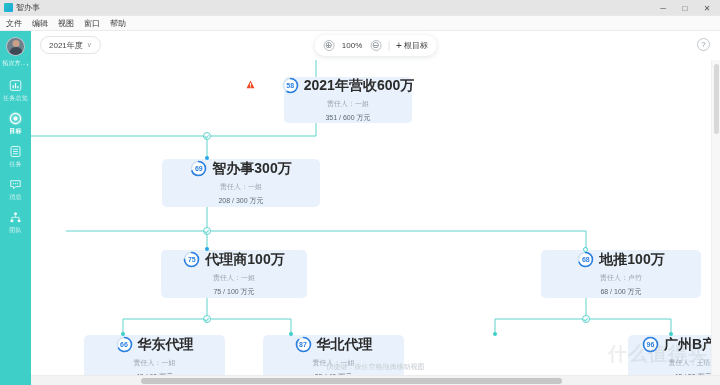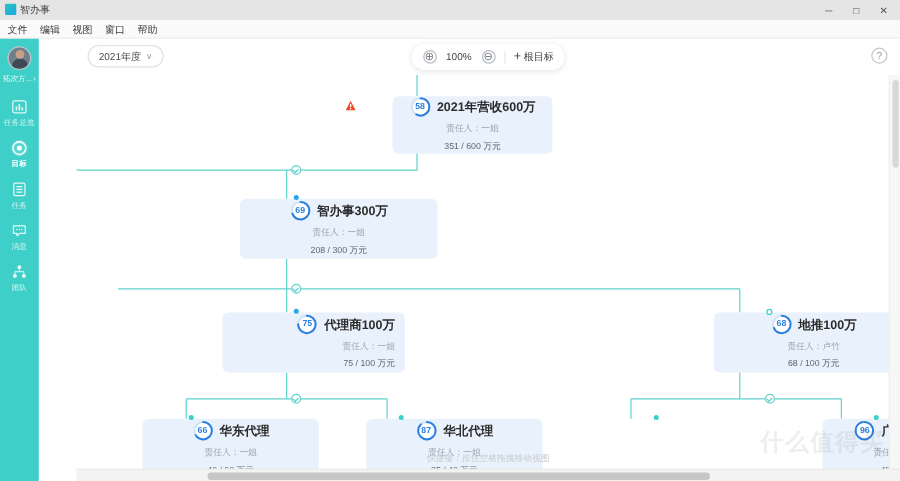--- a/index.html
+++ b/index.html
@@ -107,21 +107,20 @@
   }
   .nav-item.active .nav-label { color:#fff; font-weight: bold; }
   .nav-item.active .ico svg { filter: drop-shadow(0 0 1px rgba(255,255,255,.8)); }
 
   
   .main {
     flex: 1;
     position: relative;
     background: #ffffff;
     overflow: hidden;
-    margin-left: 30px;
   }
 
   
   .toolbar-strip {
     position: absolute; left: 0; top: 0; right: 0; height: 29px;
     z-index: 40;
     background: #fff;
   }
   .year-select {
     position: absolute; left: 9px; top: 5px;
@@ -182,21 +181,21 @@
     z-index: 10;
   }
   .node-head { display:flex; align-items:center; gap:5px; }
   .ring { position: relative; width: 17px; height: 17px; flex:none; }
   .ring svg { width:17px; height:17px; display:block; transform: rotate(-90deg); }
   .ring .pct {
     position:absolute; inset:0;
     display:flex; align-items:center; justify-content:center;
     font-size: 7px; color:#2a7fe0; font-weight:bold;
   }
-  .node-title { font-size: 10px; color:#2b2b2b; font-weight: bold; white-space:nowrap; }
+  .node-title { font-size: 14px; color:#2b2b2b; font-weight: bold; white-space:nowrap; }
   .node-owner { font-size: 7px; color:#9aa4ae; margin-top: 4px; white-space:nowrap; }
   .node-prog { font-size: 7px; color:#5a6670; margin-top: 4px; white-space:nowrap; }
 
   .warn-icon {
     position: absolute;
     width: 9px; height: 9px;
     z-index: 20;
   }
 
   
@@ -420,21 +419,21 @@
                 <circle cx="8.5" cy="8.5" r="7" fill="#fff" stroke="#cfe2f5" stroke-width="1.6"></circle>
                 <circle cx="8.5" cy="8.5" r="7" fill="none" stroke="#2a7fe0" stroke-width="1.6" stroke-dasharray="43.98" stroke-dashoffset="13.63" stroke-linecap="round"></circle>
               </svg>
               <span class="pct">69</span>
             </span>
             <span class="node-title">智办事300万</span>
           </div>
           <div class="node-owner">责任人：一姐</div>
           <div class="node-prog">208 / 300 万元</div>
         </div>
-        <div class="node" style="left: 117px; top: 219px; width: 146px; height: 48px; align-items: flex-end;">
+        <div class="node" style="left: 130px; top: 219px; width: 146px; height: 48px;">
           <div class="node-head">
             <span class="ring">
               <svg viewBox="0 0 17 17">
                 <circle cx="8.5" cy="8.5" r="7" fill="#fff" stroke="#cfe2f5" stroke-width="1.6"></circle>
                 <circle cx="8.5" cy="8.5" r="7" fill="none" stroke="#2a7fe0" stroke-width="1.6" stroke-dasharray="43.98" stroke-dashoffset="11.00" stroke-linecap="round"></circle>
               </svg>
               <span class="pct">75</span>
             </span>
             <span class="node-title">代理商100万</span>
           </div>

